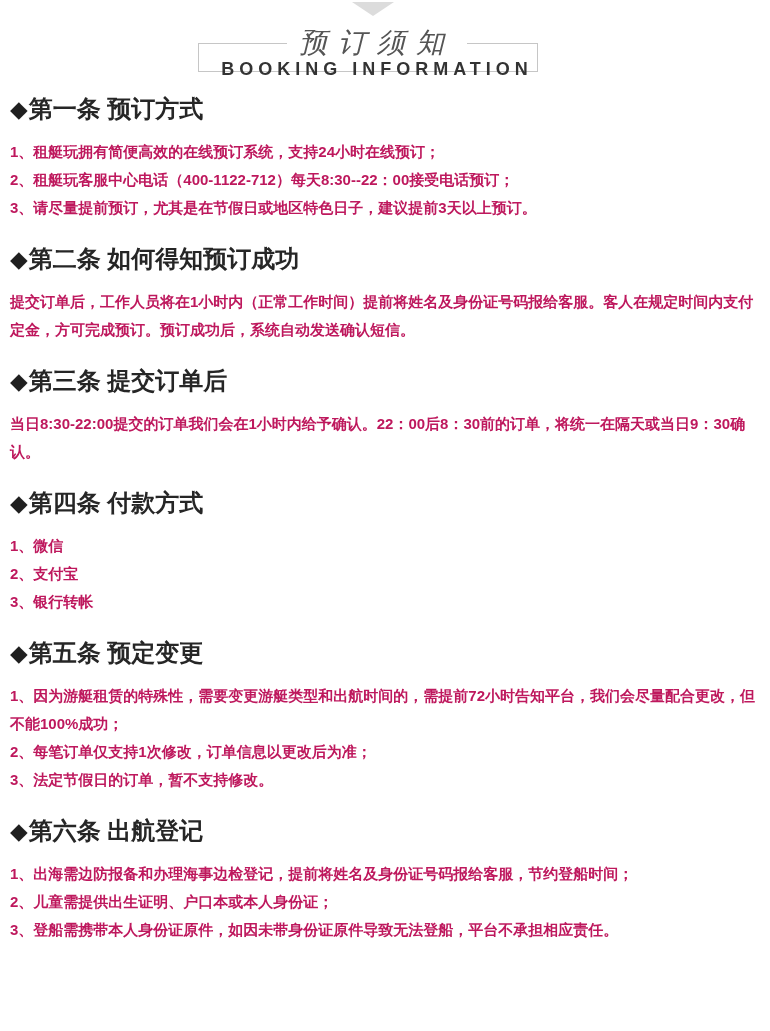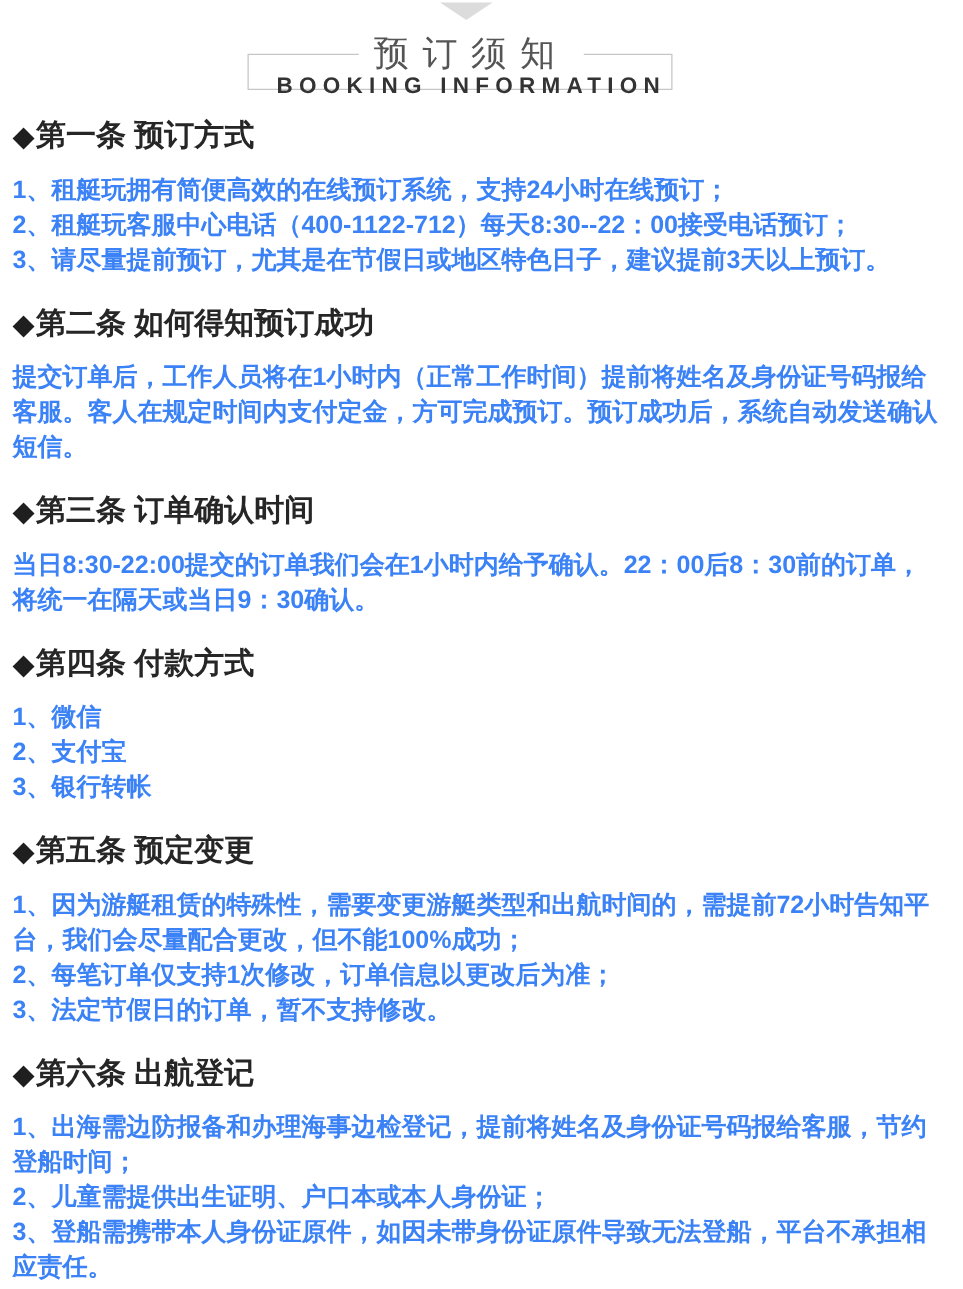--- a/index.html
+++ b/index.html
@@ -18,39 +18,39 @@
     position:relative;
     width:338px; height:27px;
     border:1px solid #c6c6c6;
     margin:27px 0 0 198px;
   }
   .header-title {
     position:absolute; top:0; left:calc(50% + 9px);
     transform:translate(-50%,-53%);
     background:#ffffff; padding:0 12px;
     font-size:28px; letter-spacing:11px; font-weight:400;
-    color:#555555; white-space:nowrap;
+    color:#555555; white-space:nowrap;font-style:italic;
   }
   .header-subtitle {
     position:absolute; bottom:0; left:calc(50% + 9px);
     transform:translate(-50%,calc(50% - 2px));
     font-size:18px; font-weight:bold; letter-spacing:5px;
     color:#333333; white-space:nowrap;
   }
   .content { padding:0 14px 0 10px; }
   .section-title {
     margin:22px 0 0 0; line-height:30px;
     font-size:24px; font-weight:bold; color:#262626;
     display:flex; align-items:center;
   }
   .section-title .diamond { margin-right:1px; font-size:23px; color:#1f1f1f; }
   .section-body { margin-top:14px; }
   .section-body p {
-    margin:0; font-size:20px; line-height:28px;
-    color:#3b82f6; font-weight:600;
+    margin:0; font-size:15px; line-height:28px;
+    color:#be185d; font-weight:600;
   }
 </style>
 </head>
 <body>
 
 <div class="page">
 
   <div class="top-triangle"></div>
 
   <div class="header-frame">
@@ -78,21 +78,21 @@
         <span>第二条 如何得知预订成功</span>
       </h2>
       <div class="section-body">
         <p>提交订单后，工作人员将在1小时内（正常工作时间）提前将姓名及身份证号码报给客服。客人在规定时间内支付定金，方可完成预订。预订成功后，系统自动发送确认短信。</p>
       </div>
     </section>
 
     <section>
       <h2 class="section-title">
         <span class="diamond">◆</span>
-        <span>第三条 订单确认时间</span>
+        <span>第三条 提交订单后</span>
       </h2>
       <div class="section-body">
         <p>当日8:30-22:00提交的订单我们会在1小时内给予确认。22：00后8：30前的订单，将统一在隔天或当日9：30确认。</p>
       </div>
     </section>
 
     <section>
       <h2 class="section-title">
         <span class="diamond">◆</span>
         <span>第四条 付款方式</span>

